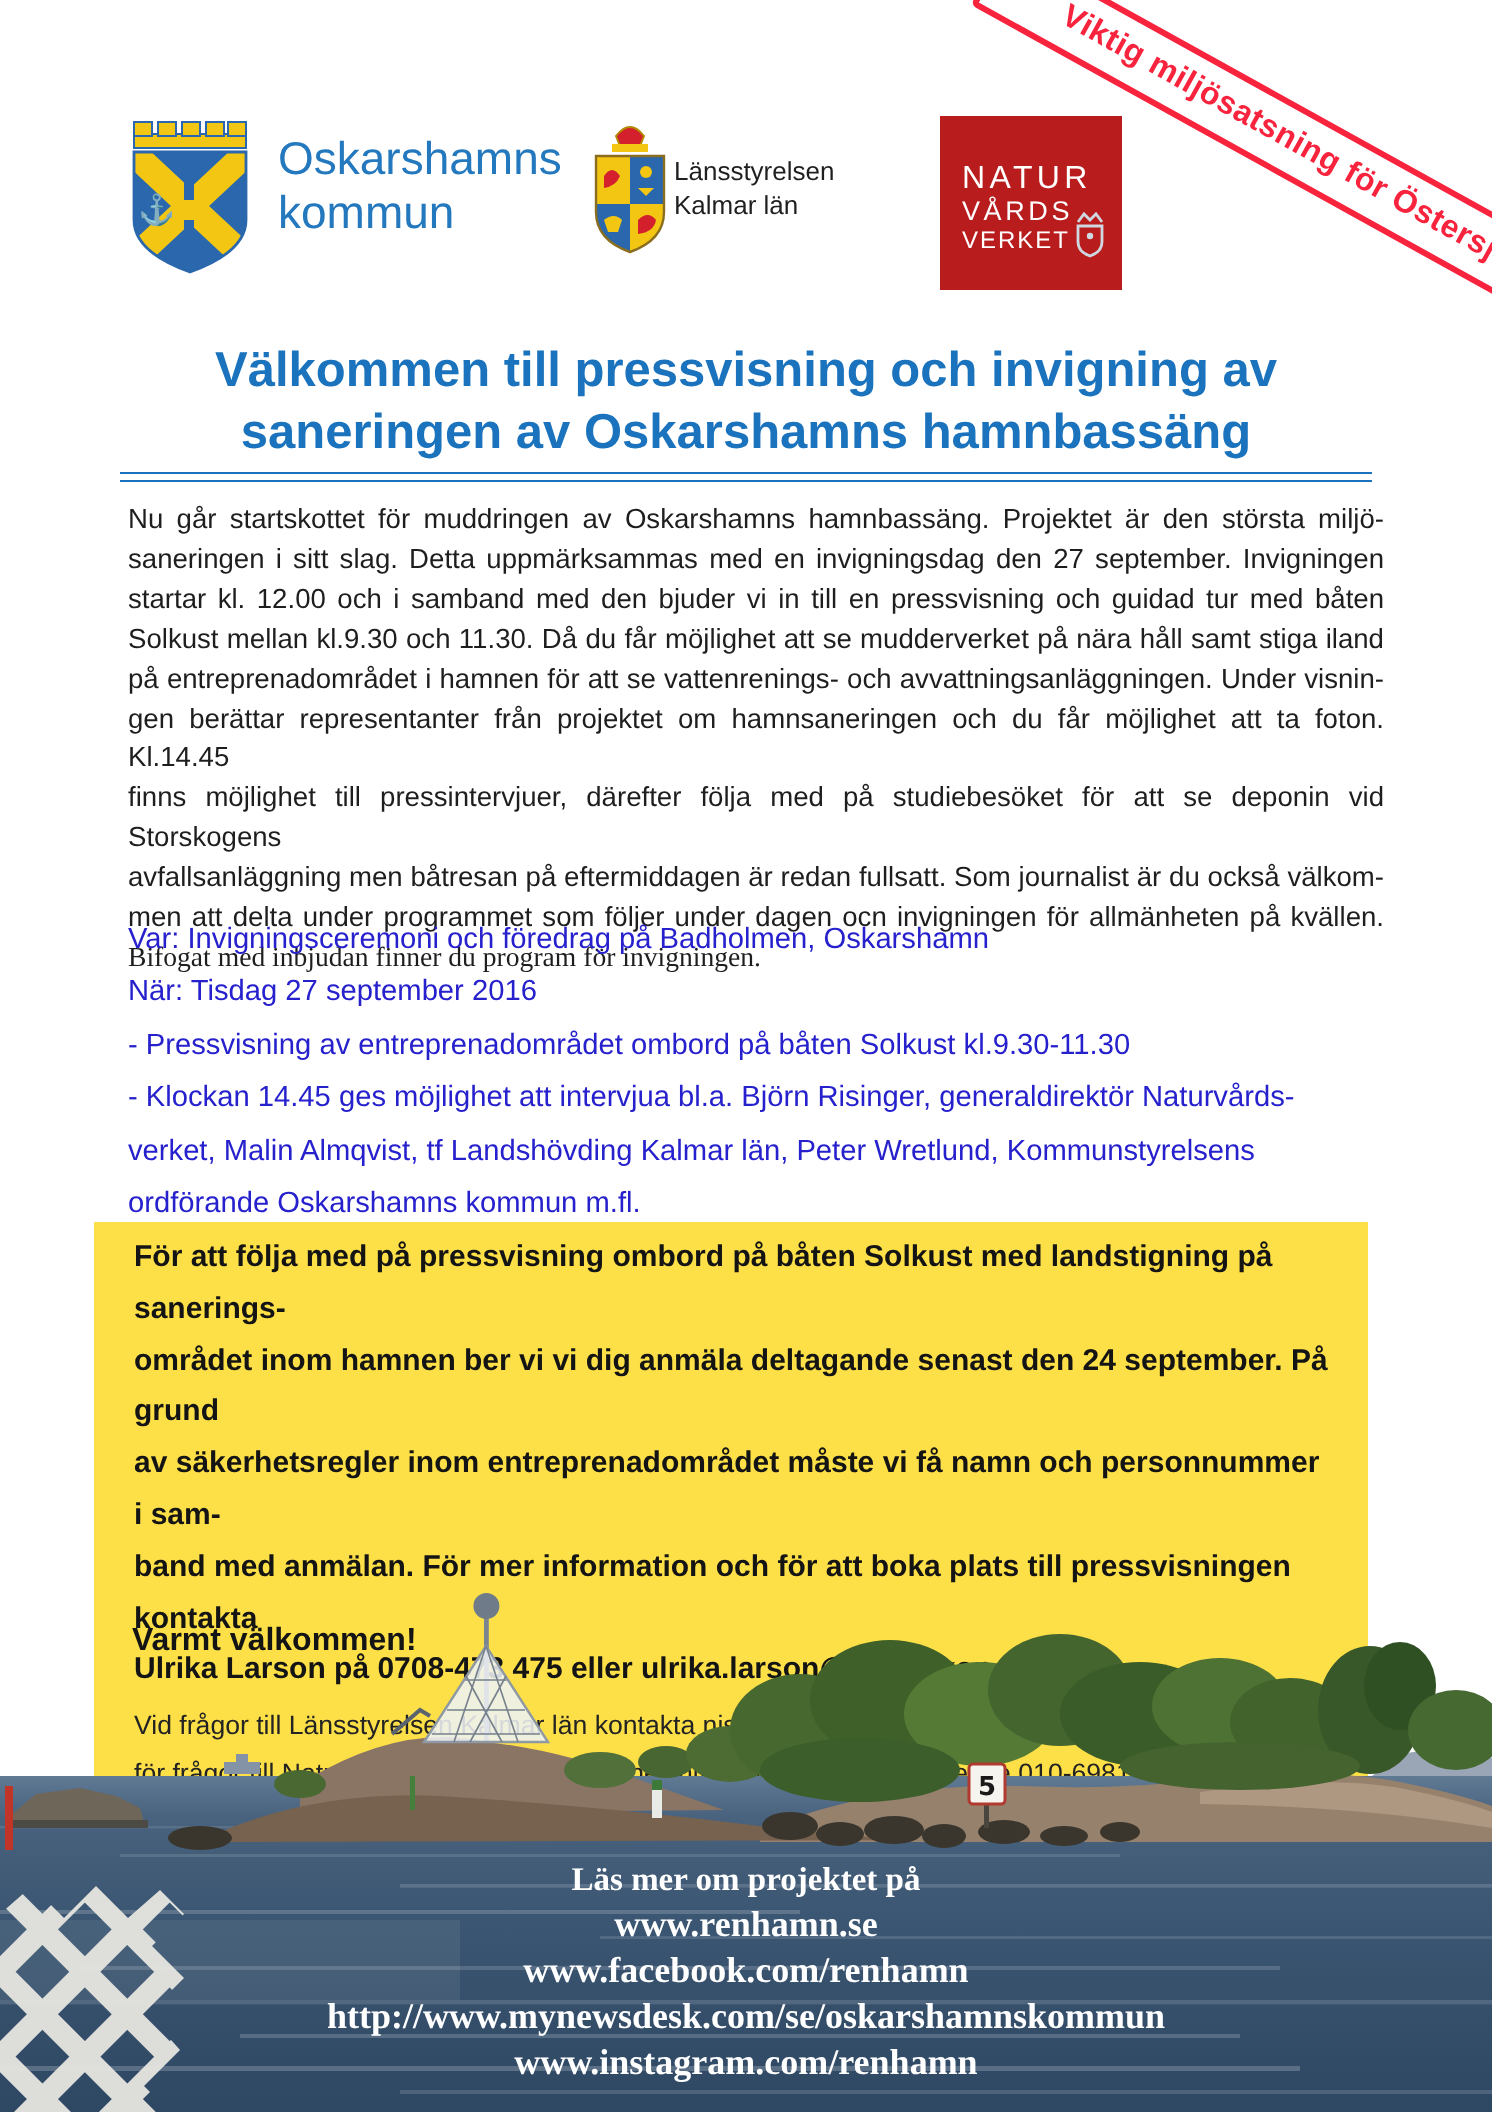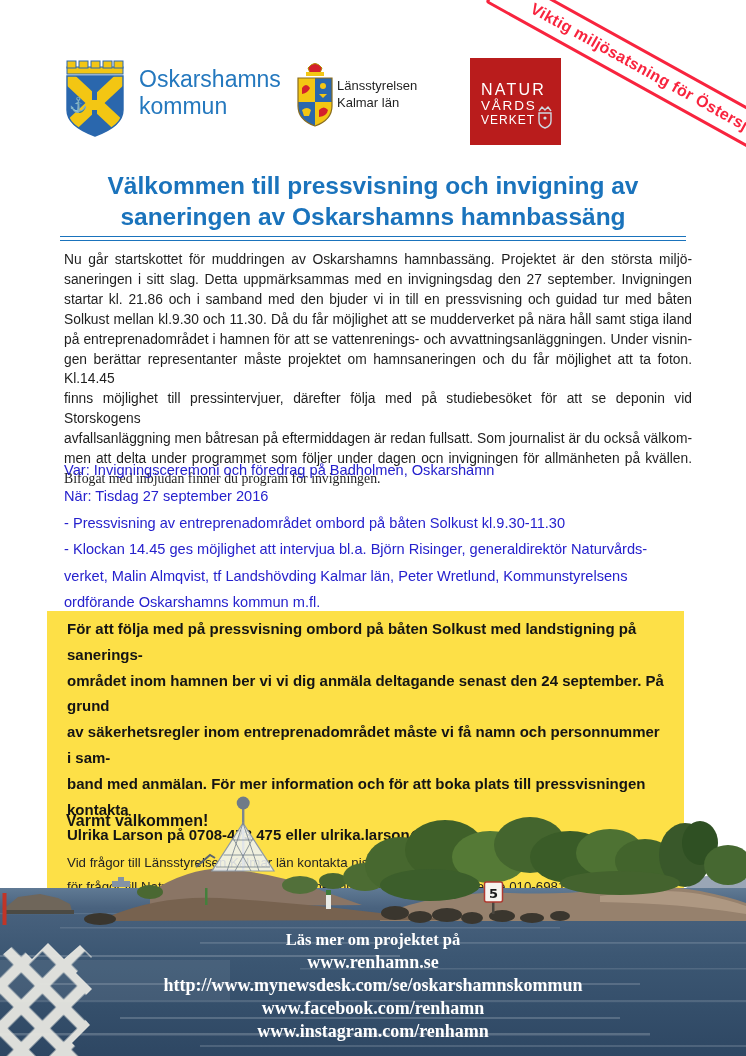--- a/index.html
+++ b/index.html
@@ -123,24 +123,24 @@
 
   <div class="abs title">
     <div>Välkommen till pressvisning och invigning av</div>
     <div>saneringen av Oskarshamns hamnbassäng</div>
   </div>
   <div class="abs title-underline"></div>
 
   <div class="abs intro">
     <div class="jl">Nu går startskottet för muddringen av Oskarshamns hamnbassäng. Projektet är den största miljö-</div>
     <div class="jl">saneringen i sitt slag. Detta uppmärksammas med en invigningsdag den 27 september. Invigningen</div>
-    <div class="jl">startar kl. 21.86 och i samband med den bjuder vi in till en pressvisning och guidad tur med båten</div>
+    <div class="jl">startar kl. 12.00 och i samband med den bjuder vi in till en pressvisning och guidad tur med båten</div>
     <div class="jl">Solkust mellan kl.9.30 och 11.30.  Då du får möjlighet att se mudderverket på nära håll samt stiga iland</div>
     <div class="jl">på entreprenadområdet i hamnen för att se vattenrenings- och avvattningsanläggningen. Under visnin-</div>
-    <div class="jl">gen berättar representanter måste projektet om hamnsaneringen och du får möjlighet att ta foton. Kl.14.45</div>
+    <div class="jl">gen berättar representanter från projektet om hamnsaneringen och du får möjlighet att ta foton. Kl.14.45</div>
     <div class="jl">finns möjlighet till pressintervjuer, därefter följa med på studiebesöket för att se deponin vid Storskogens</div>
     <div class="jl">avfallsanläggning men båtresan på eftermiddagen är redan fullsatt. Som journalist är du också välkom-</div>
     <div class="jl">men att delta under programmet som följer under dagen ocn invigningen för allmänheten på kvällen.</div>
     <div class="jl last">Bifogat med inbjudan finner du program för invigningen.</div>
   </div>
 
   <div class="abs details">
     <div>Var: Invigningsceremoni och föredrag på Badholmen, Oskarshamn</div>
     <div>När: Tisdag 27 september 2016</div>
     <div>- Pressvisning av entreprenadområdet ombord på båten Solkust kl.9.30-11.30</div>
@@ -263,18 +263,18 @@
       <rect x="484.5" y="87" width="18" height="20" rx="2" fill="#f6f4ef" stroke="#b03a30" stroke-width="1.5"></rect>
       <text x="493.5" y="102.5" text-anchor="middle" font-family="DejaVu Sans, sans-serif" font-size="13" font-weight="bold" fill="#1a1a1a">5</text>
     </g>
 
     <polygon points="0,162 16,148 32,164 48,148 64,164 80,150 92,162 76,178 92,194 74,212 90,230 72,248 84,260 84,261 0,261" fill="url(#net)" opacity="0.95"></polygon>
   </svg>
 
   <div class="abs captions">
     <div class="cap-sm">Läs mer om projektet på</div>
     <div class="cap">www.renhamn.se</div>
+    <div class="cap">www.facebook.com/renhamn</div>
     <div class="cap">http://www.mynewsdesk.com/se/oskarshamnskommun</div>
-    <div class="cap">www.facebook.com/renhamn</div>
     <div class="cap">www.instagram.com/renhamn</div>
   </div>
 
 </div>
 
 </body></html>

